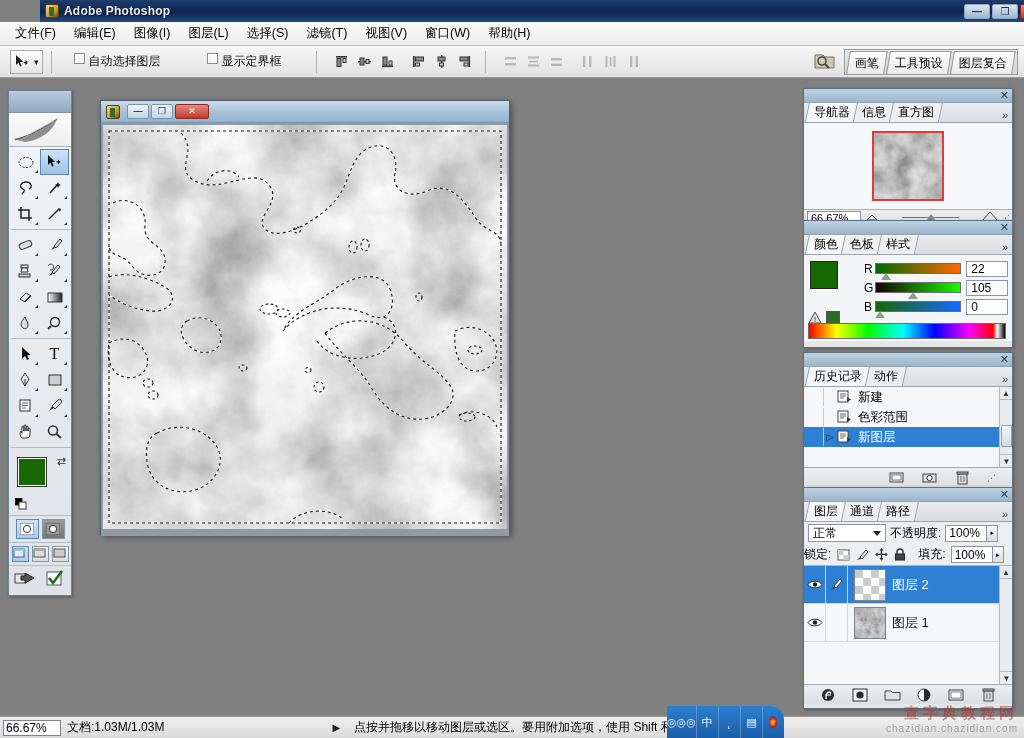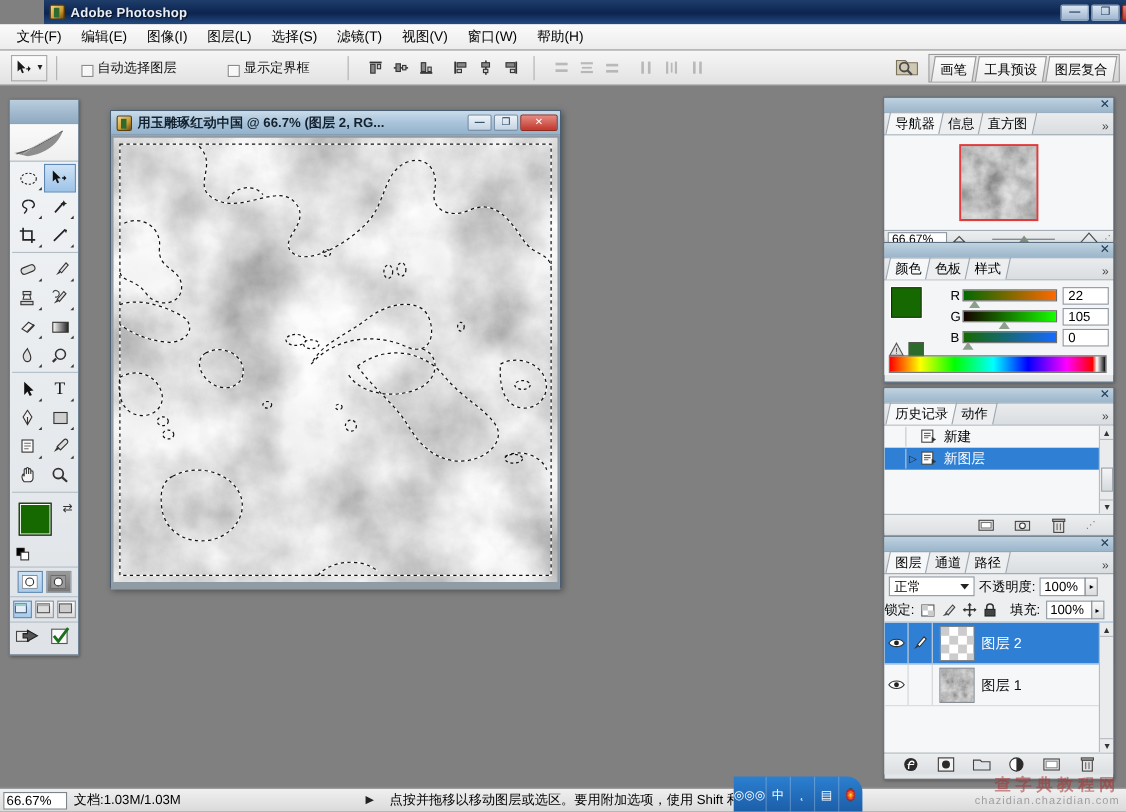--- a/index.html
+++ b/index.html
@@ -35,21 +35,21 @@
     background:linear-gradient(180deg,#fbfbfb,#ececec);border-bottom:1px solid #b8b8b8;
     display:flex;align-items:center;padding-left:6px;}
   .menu-item{padding:3px 9px;color:#000;font-size:12.5px;cursor:default;white-space:nowrap;}
   
   #optionsbar{position:absolute;left:0;top:46px;width:1024px;height:32px;
     background:linear-gradient(180deg,#f6f6f6,#e2e2e2);border-bottom:1px solid #9c9c9c;
     display:flex;align-items:center;}
   .opt-tool{display:flex;align-items:center;margin-left:10px;padding:2px 3px;
     border:1px solid #a9a9a9;background:linear-gradient(180deg,#fdfdfd,#e6e6e6);height:24px;}
   .opt-sep{width:1px;height:22px;background:#b0b0b0;margin:0 8px;}
-  .opt-cb{display:flex;align-items:flex-end;margin-left:14px;white-space:nowrap;}
+  .opt-cb{display:flex;align-items:flex-start;margin-left:14px;white-space:nowrap;}
   .cbbox{width:11px;height:11px;border:1px solid #8b8b8b;background:#f7f7f7;margin-right:4px;
     box-shadow:inset 1px 1px 0 #fff;}
   .opt-label{font-size:12px;color:#111;}
   .align-grp{display:flex;align-items:center;gap:2px;margin-left:6px;}
   .align-btn{width:21px;height:21px;border:1px solid transparent;
     display:flex;align-items:center;justify-content:center;background:transparent;}
   .align-btn.dim{opacity:.38;}
   #palette-well{margin-left:auto;display:flex;align-items:center;padding-right:6px;}
   #pw-icon{width:26px;height:24px;position:relative;margin-right:6px;}
   .pw-tabs{display:flex;align-items:flex-end;height:26px;
@@ -161,21 +161,21 @@
     background:linear-gradient(180deg,#eceeef,#dcdfe2);border-top:1px solid #a5aeb6;}
   
   #layerspanel{top:487px;height:222px;}
   #lay-ctrl1{display:flex;align-items:center;height:22px;padding:0 4px;gap:4px;background:#eceeef;}
   #blend-sel{width:78px;height:18px;border:1px solid #8d969e;background:#fff;font-size:12px;
     display:flex;align-items:center;padding-left:4px;position:relative;}
   #blend-sel .caret{position:absolute;right:4px;top:6px;width:0;height:0;
     border-left:4px solid transparent;border-right:4px solid transparent;border-top:5px solid #222;}
   .lay-lbl{font-size:12px;white-space:nowrap;text-align:center;}
   .spin{height:17px;border:1px solid #8d969e;background:#fff;font-size:12px;padding-left:3px;
-    display:flex;align-items:flex-start;position:relative;}
+    display:flex;align-items:center;position:relative;}
   .spin .sarr{position:absolute;right:-12px;top:-1px;width:12px;height:17px;
     border:1px solid #8d969e;background:linear-gradient(180deg,#fafafa,#dadcde);
     display:flex;align-items:center;justify-content:center;font-size:7px;}
   #lay-ctrl2{display:flex;align-items:center;height:22px;padding:0 0;gap:5px;background:#eceeef;
     border-bottom:1px solid #aeb5bb;}
   .lock-ic{width:14px;height:14px;display:flex;align-items:center;justify-content:center;}
   #lay-list{background:#f6f7f8;height:118px;position:relative;overflow:hidden;}
   .lay-row{height:38px;display:flex;align-items:center;border-bottom:1px solid #d7dbdf;}
   .lay-row.sel{background:#2f7fd4;}
   .lay-row.sel .lay-name{color:#fff;}
@@ -578,21 +578,20 @@
         <rect x="1" y="2" width="14" height="13" fill="#fafafa" stroke="#555"></rect>
         <path d="M3 8 l4 5 9-12" fill="none" stroke="#1c6f1c" stroke-width="2.6"></path>
       </svg>
     </div>
   </div>
 </div>
 
 <div id="docwin">
   <div id="doc-title">
     <div id="doc-icon"></div>
-    <div id="doc-title-text">用玉雕琢红动中国 @ 66.7% (图层 2, RG...</div>
     <div id="doc-btns">
       <div class="dbtn">
           <i>—</i>
         </div>
       <div class="dbtn">
           <i>❐</i>
         </div>
       <div class="dbtn close">
           <i>✕</i>
         </div>
@@ -789,20 +788,32 @@
       <span class="hist-arrow"></span>
       <span class="hist-ic"><svg width="15" height="13" viewBox="0 0 15 13">
             <rect x="1" y="1" width="10" height="11" fill="#fff" stroke="#444"></rect>
             <line x1="3" y1="4" x2="9" y2="4" stroke="#666"></line>
             <line x1="3" y1="6" x2="9" y2="6" stroke="#666"></line>
             <line x1="3" y1="8" x2="7" y2="8" stroke="#666"></line>
             <path d="M10 7 l4 2.5 -4 2.5z" fill="#333"></path>
           </svg></span>
       <span>新建</span>
     </div>
+    <div class="hist-row">
+      <span class="hist-cb"></span>
+      <span class="hist-arrow"></span>
+      <span class="hist-ic"><svg width="15" height="13" viewBox="0 0 15 13">
+            <rect x="1" y="1" width="10" height="11" fill="#fff" stroke="#444"></rect>
+            <line x1="3" y1="4" x2="9" y2="4" stroke="#666"></line>
+            <line x1="3" y1="6" x2="9" y2="6" stroke="#666"></line>
+            <line x1="3" y1="8" x2="7" y2="8" stroke="#666"></line>
+            <path d="M10 7 l4 2.5 -4 2.5z" fill="#333"></path>
+          </svg></span>
+      <span>色彩范围</span>
+    </div>
     <div class="hist-row sel">
       <span class="hist-cb"></span>
       <span class="hist-arrow">▷</span>
       <span class="hist-ic"><svg width="15" height="13" viewBox="0 0 15 13">
             <rect x="1" y="1" width="10" height="11" fill="#fff" stroke="#444"></rect>
             <line x1="3" y1="4" x2="9" y2="4" stroke="#666"></line>
             <line x1="3" y1="6" x2="9" y2="6" stroke="#666"></line>
             <line x1="3" y1="8" x2="7" y2="8" stroke="#666"></line>
             <path d="M10 7 l4 2.5 -4 2.5z" fill="#333"></path>
           </svg></span>

